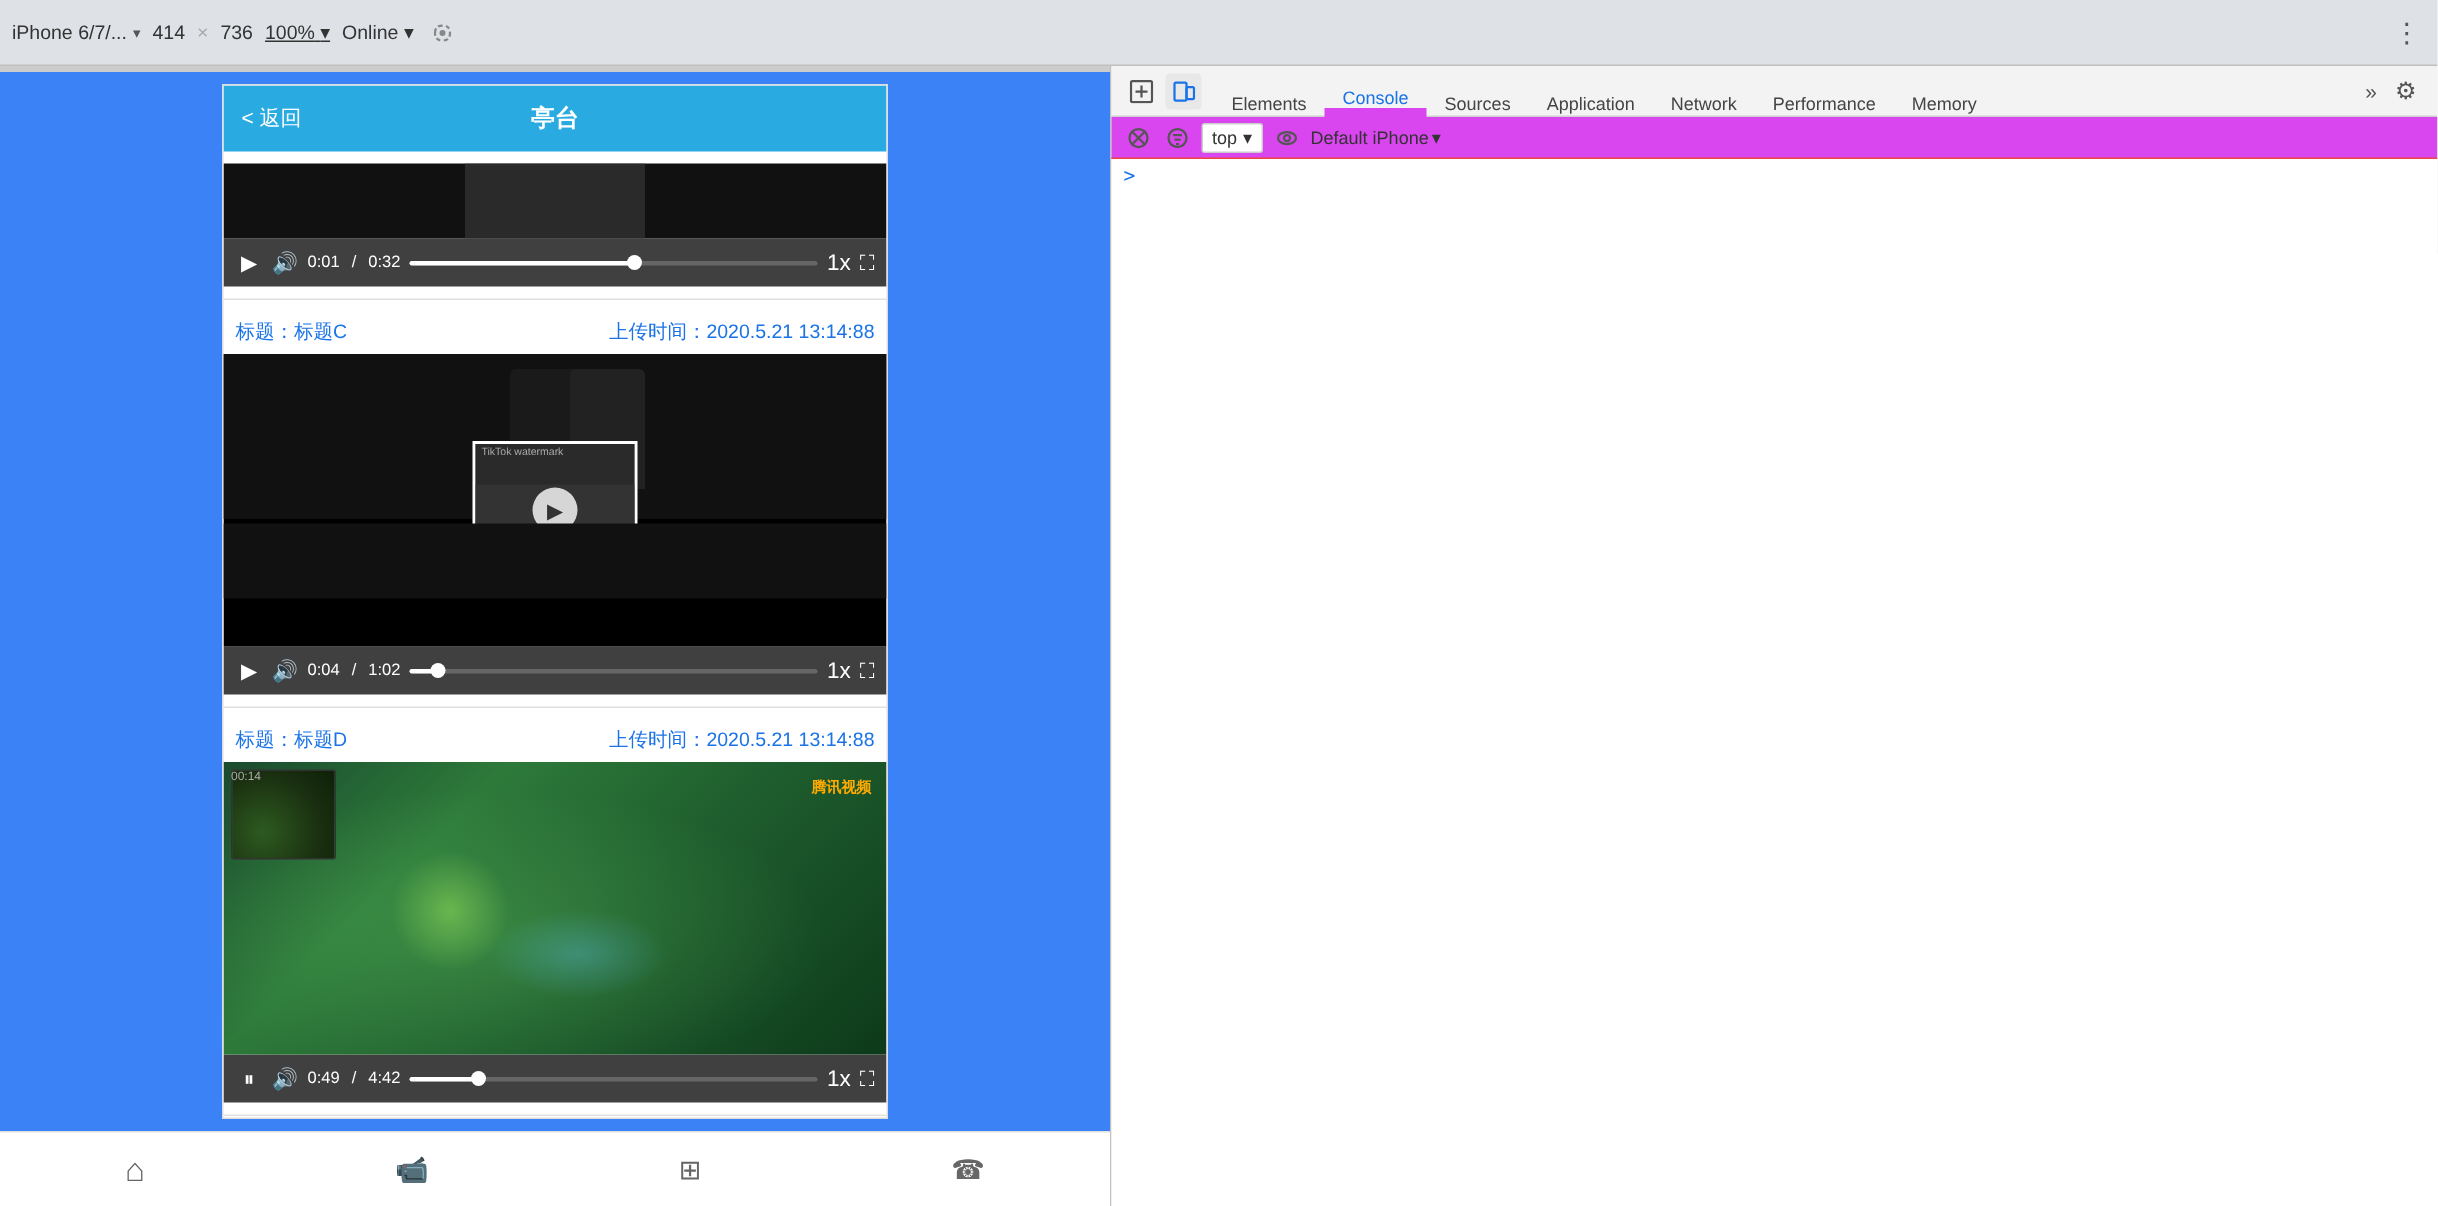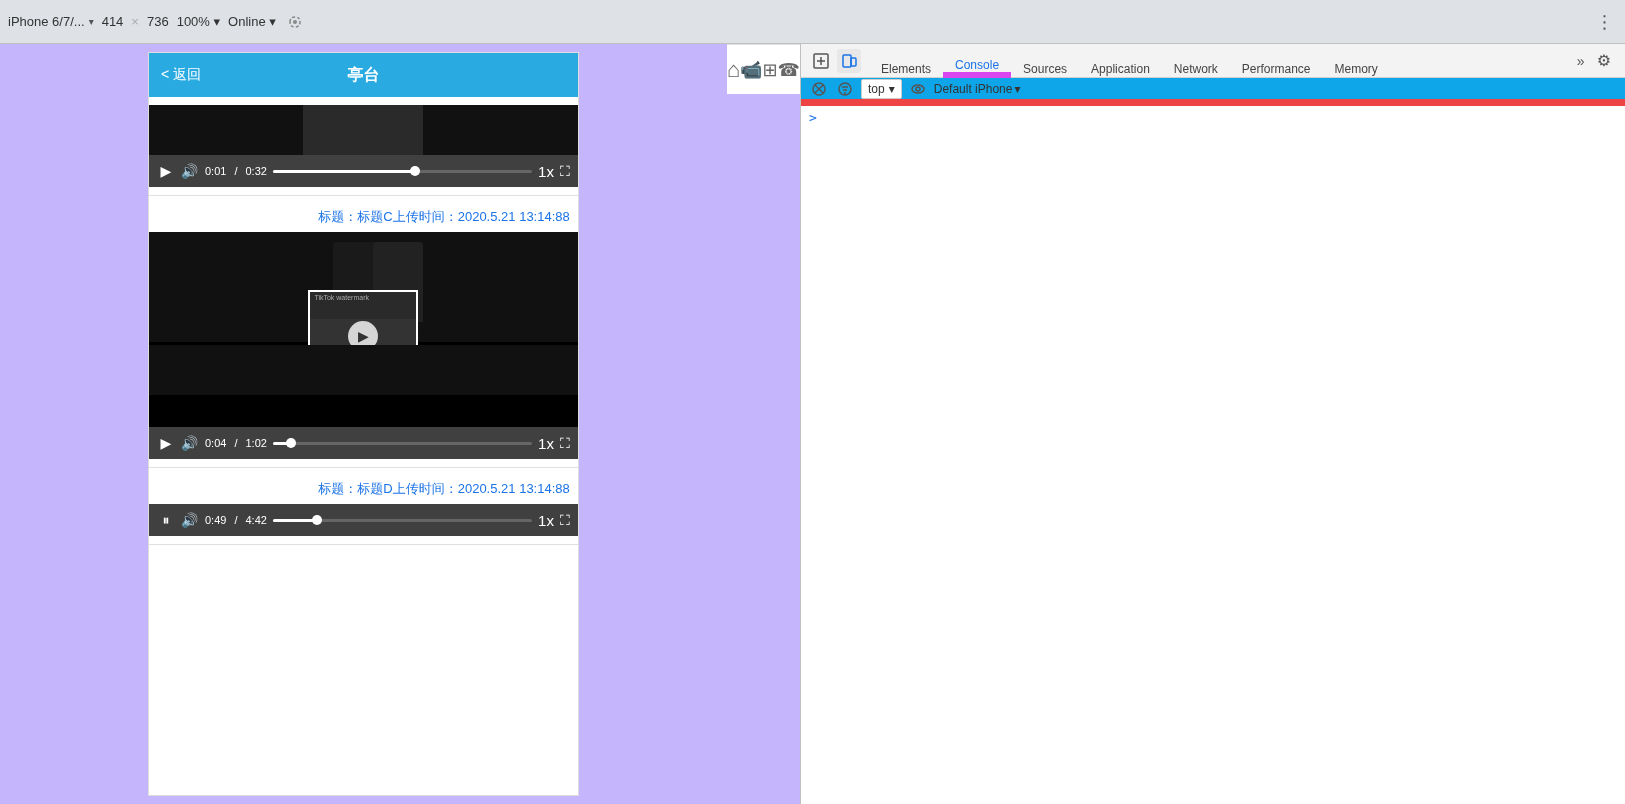--- a/index.html
+++ b/index.html
@@ -20,42 +20,42 @@
       display: flex;
       align-items: center;
       gap: 4px;
       font-size: 13px;
       color: #333;
     }
     .device-name { font-size: 13px; color: #333; }
     .dropdown-arrow { font-size: 10px; color: #555; }
     .separator { color: #aaa; font-size: 13px; }
     .dimension { font-size: 13px; color: #333; }
-    .zoom-selector { font-size: 13px; color: #333; }
+    .zoom-selector { font-size: 13px; color: #333; text-decoration: underline; }
     .online-selector { font-size: 13px; color: #333; }
     .top-bar-spacer { flex: 1; }
     .kebab-btn {
       width: 24px; height: 24px;
       display: flex; align-items: center; justify-content: center;
       cursor: pointer; color: #555; font-size: 18px; letter-spacing: 1px;
     }
 
     
     .main-area {
       display: flex;
       flex: 1;
       overflow: hidden;
     }
 
     
     .mobile-panel {
-      width: 800px;
-      background: #c4b5fd;
-      display: flex;
-      flex-direction: row;
+      width: 740px;
+      background: #3b82f6;
+      display: flex;
+      flex-direction: column;
       overflow: hidden;
       flex-shrink: 0;
     }
 
     .progress-bar-top {
       height: 4px;
       background: #ccc;
     }
 
     .mobile-content {
@@ -84,21 +84,21 @@
       position: absolute; left: 50%; transform: translateX(-50%);
       font-size: 16px; font-weight: bold; color: white;
     }
 
     
     .video-item {
       border-bottom: 1px solid #e0e0e0;
       padding: 8px 0;
     }
     .video-meta {
-      display: flex; justify-content: flex-end;
+      display: flex; justify-content: space-between;
       padding: 4px 8px 6px;
       font-size: 13px; color: #1a73e8;
     }
 
     
     .video-controls {
       background: rgba(0,0,0,0.75);
       display: flex;
       align-items: center;
       padding: 4px 8px;
@@ -235,22 +235,22 @@
       border-bottom: 6px solid #d946ef;
     }
     .devtools-tab-spacer { flex: 1; }
     .devtools-more { font-size: 14px; color: #555; cursor: pointer; padding: 0 6px; }
     .devtools-settings { font-size: 16px; color: #555; cursor: pointer; padding: 0 6px; }
 
     
     .console-toolbar {
       display: flex;
       align-items: center;
-      background: #0ea5e9;
-      border-bottom: 7px solid #ef4444;
+      background: #d946ef;
+      border-bottom: 1px solid #ef4444;
       height: 28px;
       padding: 0 8px;
       gap: 6px;
       flex-shrink: 0;
     }
     .console-clear-btn {
       width: 20px; height: 20px;
       display: flex; align-items: center; justify-content: center;
       cursor: pointer; color: #555; font-size: 14px;
     }
@@ -398,20 +398,32 @@
           <div class="ctrl-speed">1x</div>
           <div class="ctrl-fullscreen">⛶</div>
         </div>
       </div>
 
       <div class="video-item">
         <div class="video-meta">
           <span>标题：标题D</span>
           <span>上传时间：2020.5.21 13:14:88</span>
         </div>
+        <div class="video-d-area">
+          <div class="game-overlay"></div>
+
+          <div style="position:absolute;top:5px;left:5px;width:70px;height:60px;background:rgba(0,30,10,0.8);border:1px solid #333;border-radius:2px;overflow:hidden;">
+            <div style="width:100%;height:100%;background:radial-gradient(circle at 30% 70%, #2d5a20 0%, #1a3010 60%, #0d2008 100%);"></div>
+          </div>
+          <div style="position:absolute;top:5px;left:5px;font-size:8px;color:#aaa;">00:14</div>
+
+          <div style="position:absolute;top:30%;left:25%;width:80px;height:80px;background:radial-gradient(circle, rgba(180,255,100,0.4) 0%, transparent 70%);border-radius:50%;"></div>
+          <div style="position:absolute;top:50%;left:40%;width:120px;height:60px;background:radial-gradient(ellipse, rgba(100,200,255,0.3) 0%, transparent 70%);border-radius:50%;"></div>
+          <div class="tencent-logo">腾讯视频</div>
+        </div>
         <div class="video-controls">
           <div class="ctrl-btn">⏸</div>
           <div class="ctrl-btn">🔊</div>
           <div class="ctrl-time">0:49</div>
           <div class="ctrl-time" style="margin:0 2px;">/</div>
           <div class="ctrl-time">4:42</div>
           <div class="progress-track">
             <div class="progress-fill" style="width:17%;"></div>
             <div class="progress-dot" style="left:calc(17% - 5px);"></div>
           </div>

